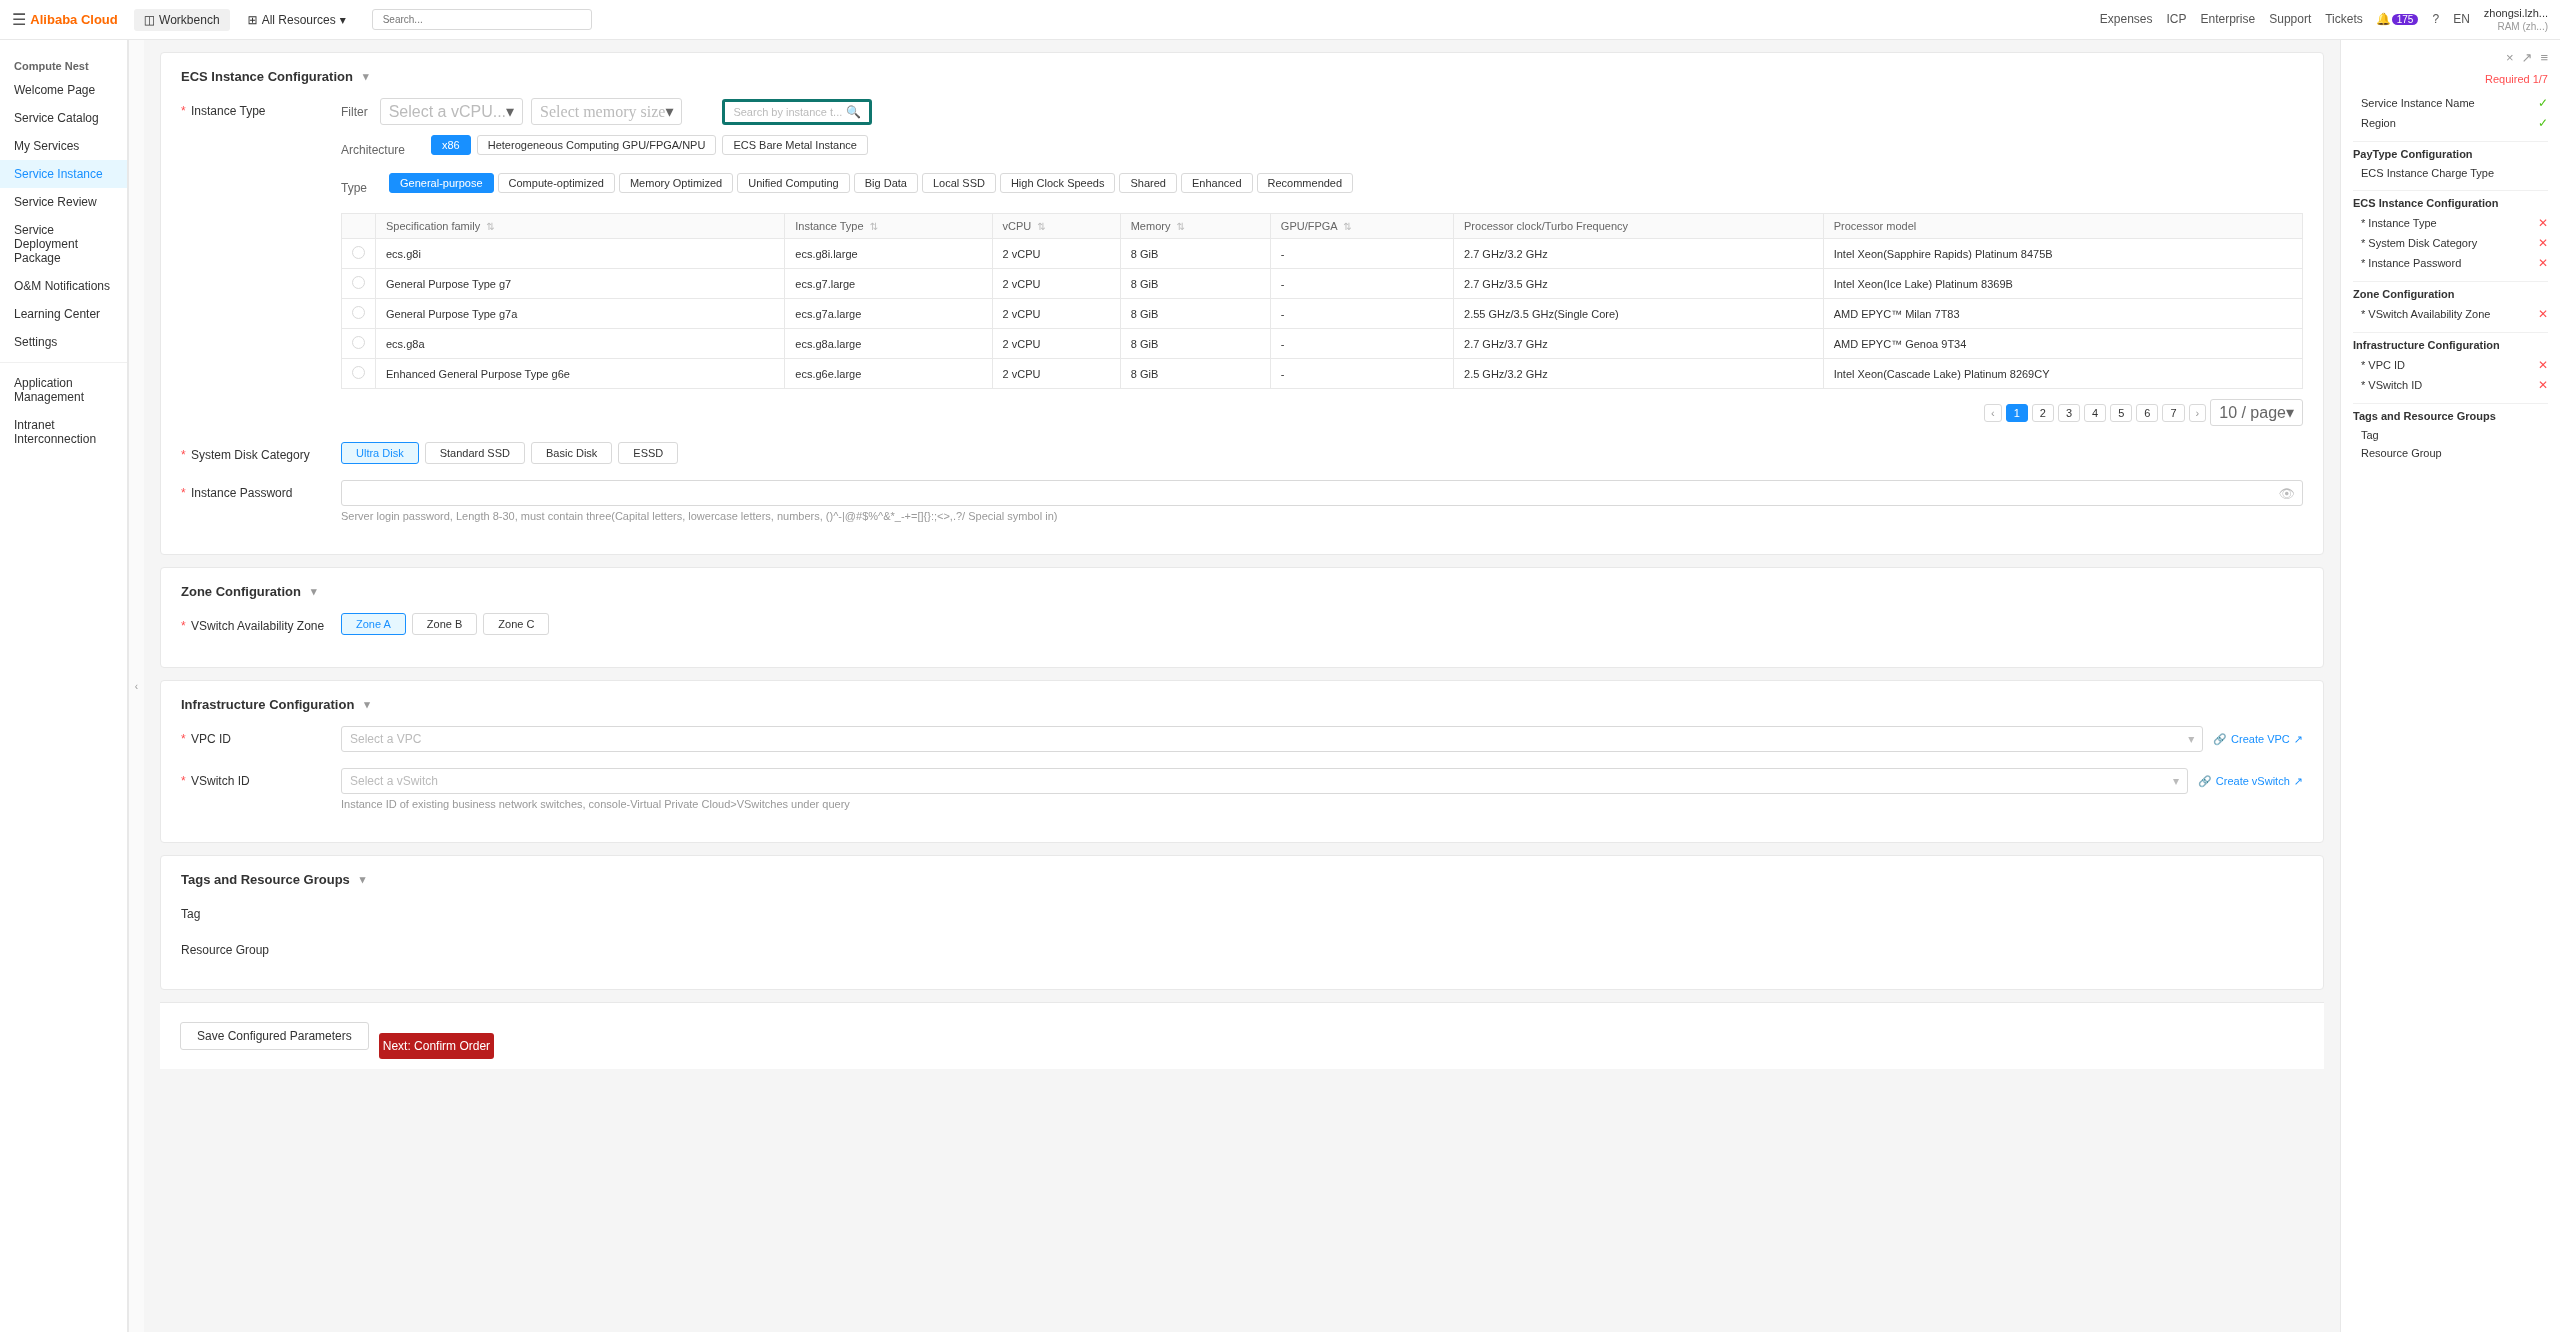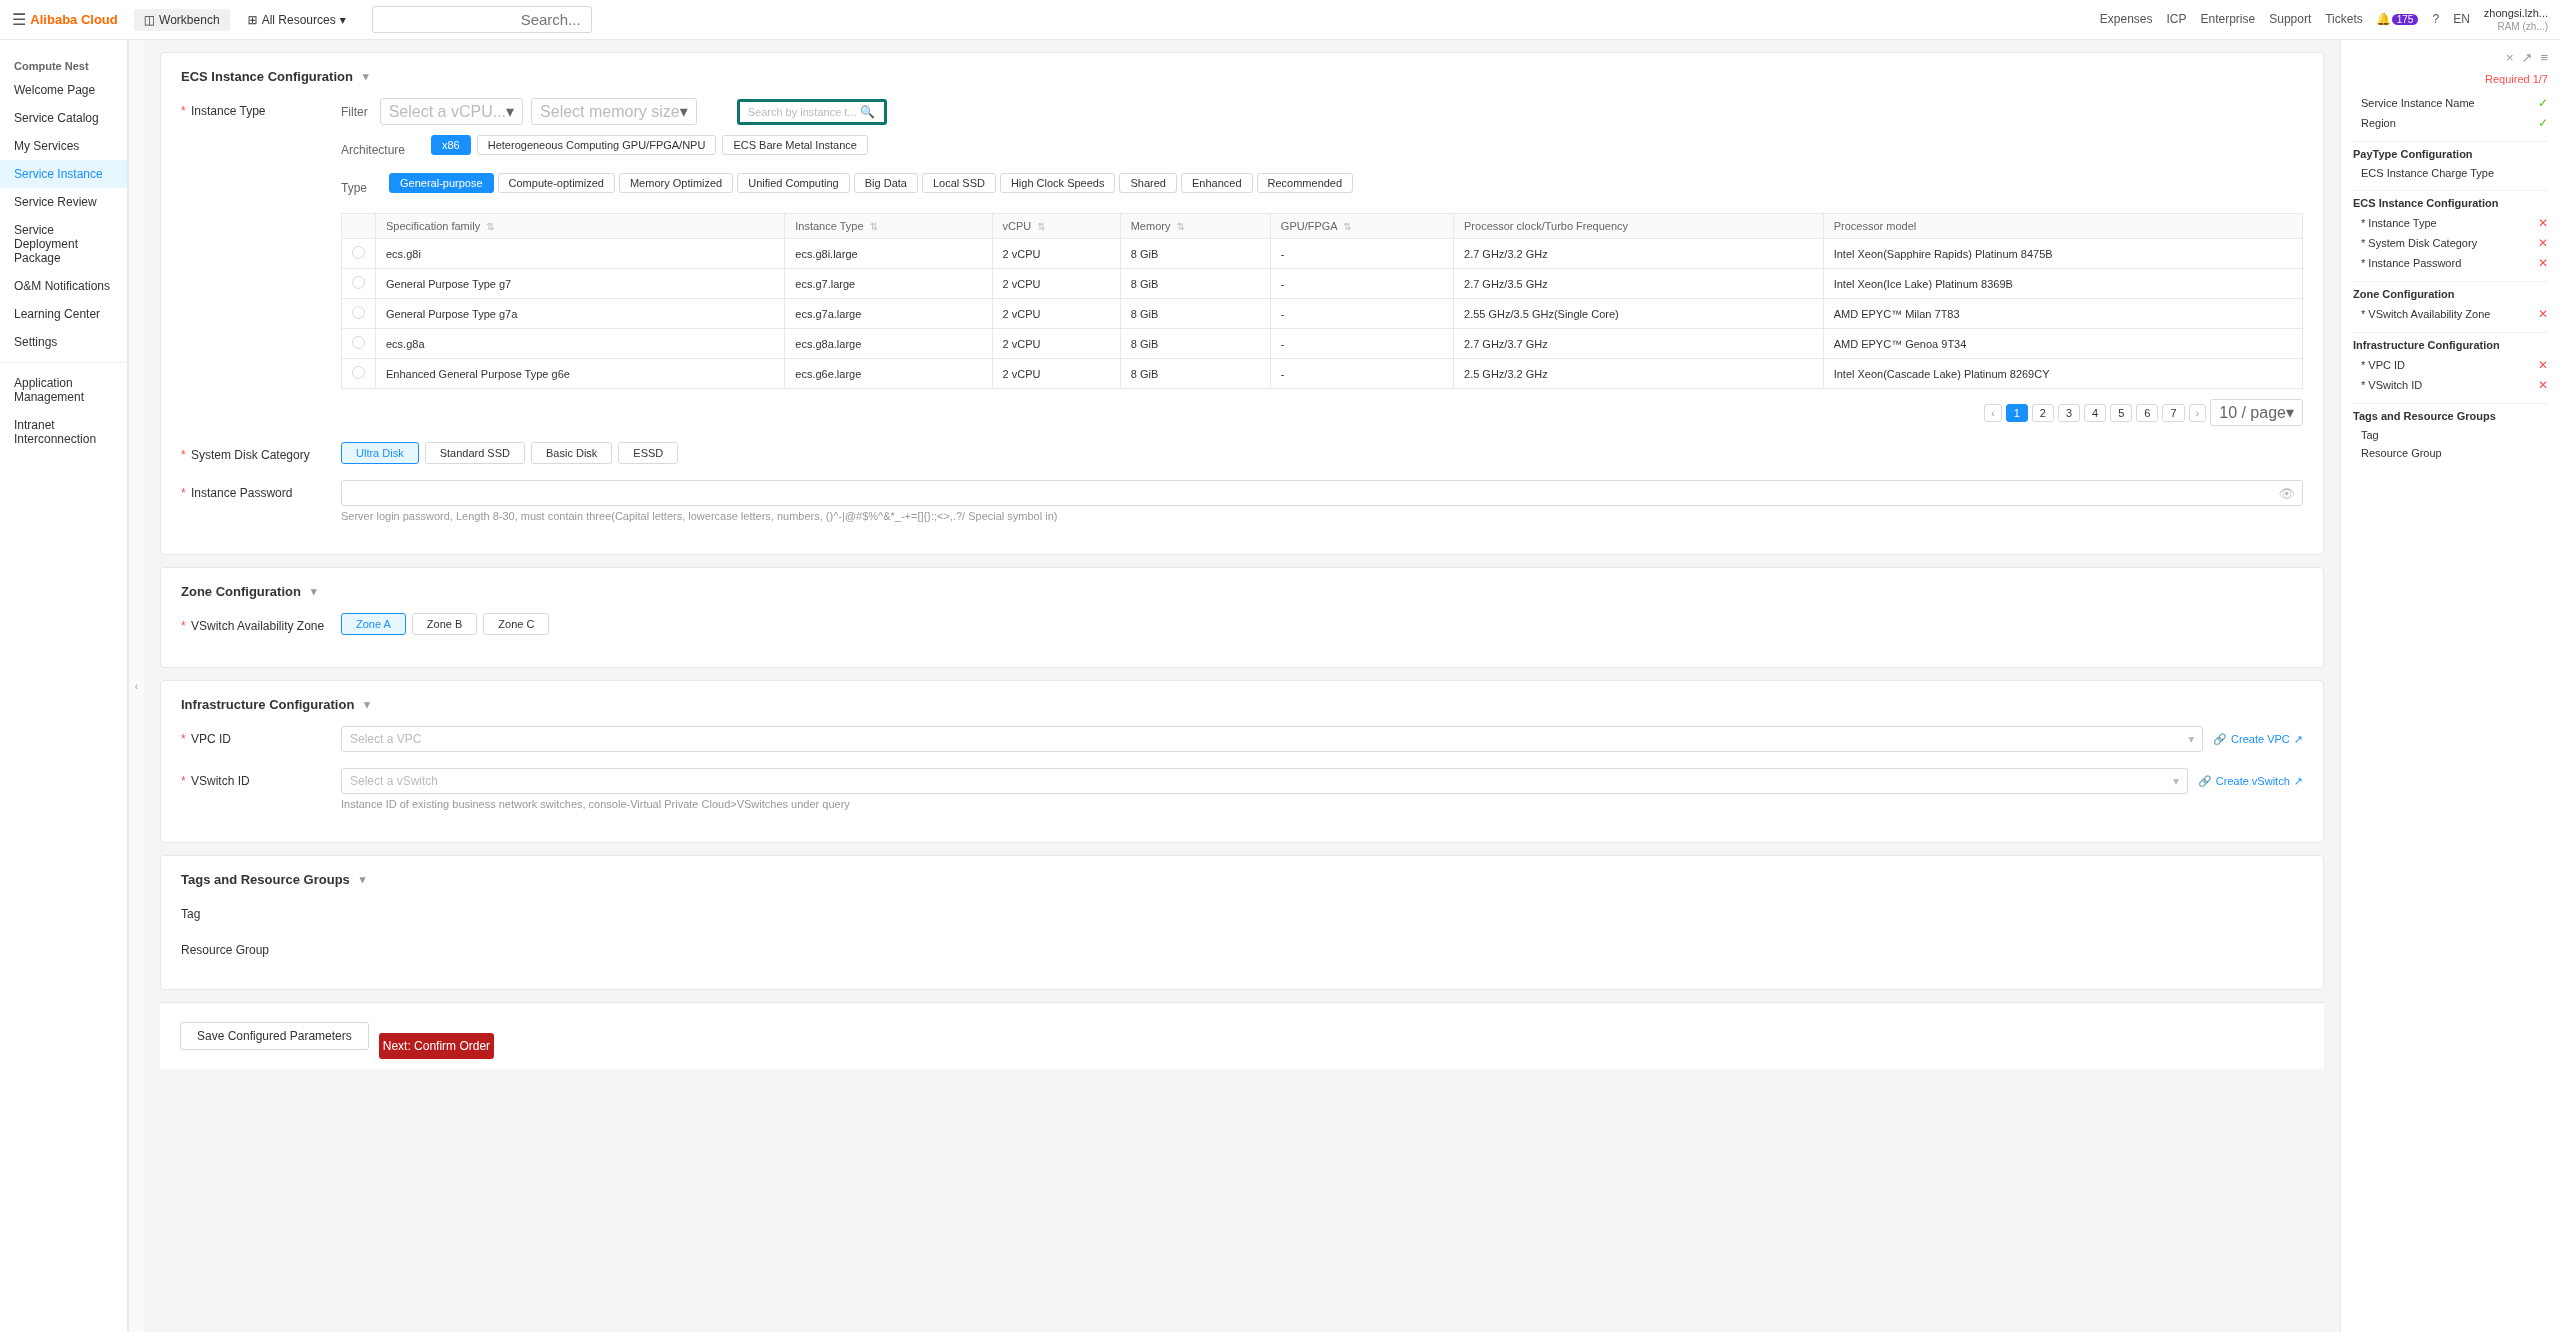--- a/index.html
+++ b/index.html
@@ -10,21 +10,21 @@
       display: flex; align-items: center; height: 40px; background: #fff;
       border-bottom: 1px solid #e8e8e8; padding: 0 12px; gap: 8px;
       position: fixed; top: 0; left: 0; right: 0; z-index: 100;
     }
     .topnav-logo { display: flex; align-items: center; gap: 4px; margin-right: 8px; }
     .topnav-logo .hamburger { font-size: 16px; color: #555; cursor: pointer; }
     .topnav-logo .brand { color: #ff6a00; font-weight: bold; font-size: 13px; }
     .topnav-workbench { display: flex; align-items: center; gap: 4px; font-size: 12px; color: #333; padding: 4px 10px; border-radius: 3px; background: #f0f0f0; cursor: pointer; }
     .topnav-allres { display: flex; align-items: center; gap: 4px; font-size: 12px; color: #333; padding: 4px 10px; cursor: pointer; }
     .topnav-search { flex: 1; max-width: 220px; margin-left: 8px; }
-    .topnav-search input { width: 100%; padding: 4px 10px; border: 1px solid #d9d9d9; border-radius: 3px; font-size: 15px; text-align: right; }
+    .topnav-search input { width: 100%; padding: 4px 10px; border: 1px solid #d9d9d9; border-radius: 3px; font-size: 10px; }
     .topnav-right { display: flex; align-items: center; gap: 14px; margin-left: auto; font-size: 12px; color: #555; }
     .topnav-right span { cursor: pointer; }
     .topnav-badge { background: #6d28d9; color: #fff; border-radius: 10px; padding: 0 5px; font-size: 10px; }
     .topnav-user { font-size: 11px; color: #333; text-align: right; line-height: 1.3; }
 
     
     .layout { display: flex; margin-top: 40px; height: calc(100vh - 40px); }
 
     
     .sidebar { width: 128px; background: #fff; border-right: 1px solid #e8e8e8; flex-shrink: 0; padding: 12px 0; overflow-y: auto; }
@@ -211,21 +211,21 @@
         </div>
         <div class="form-content">
 
           <div class="filter-row">
             <span class="filter-label">Filter</span>
             <div class="filter-select">
               <span style="color:#bbb;">Select a vCPU...</span>
               <span>▾</span>
             </div>
             <div class="filter-select">
-              <span style="color:#bbb;">Select memory size</span>
+              <span style="color:#bbb;font-family:Liberation Serif, serif;">Select memory size</span>
               <span>▾</span>
             </div>
             <div class="filter-search">
               <span style="color:#bbb;">Search by instance t...</span>
               <span class="search-icon-sm">🔍</span>
             </div>
           </div>
 
           <div class="arch-row">
             <span class="arch-label">Architecture</span>

